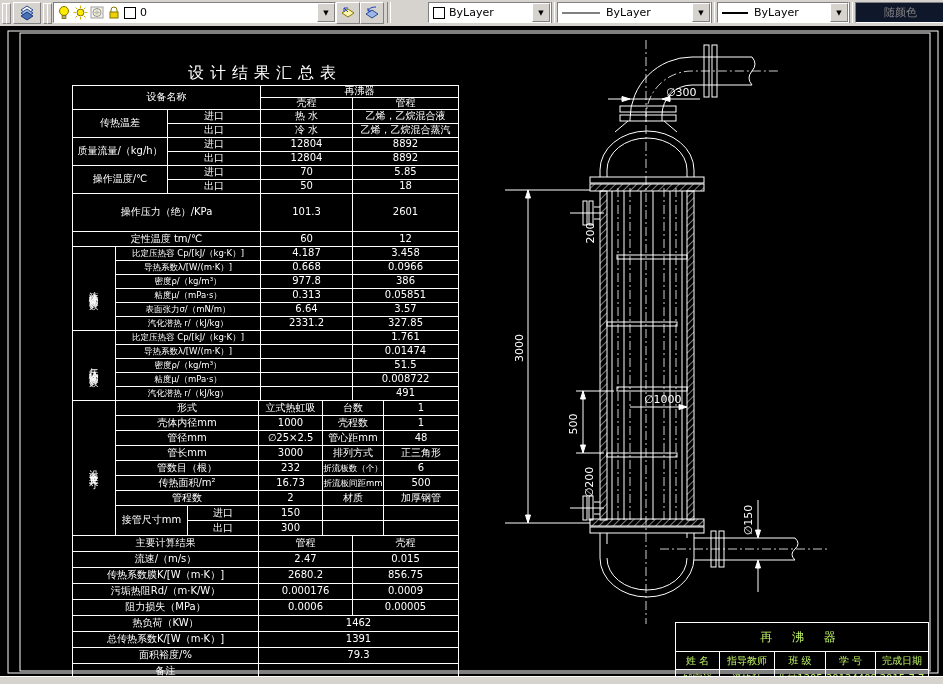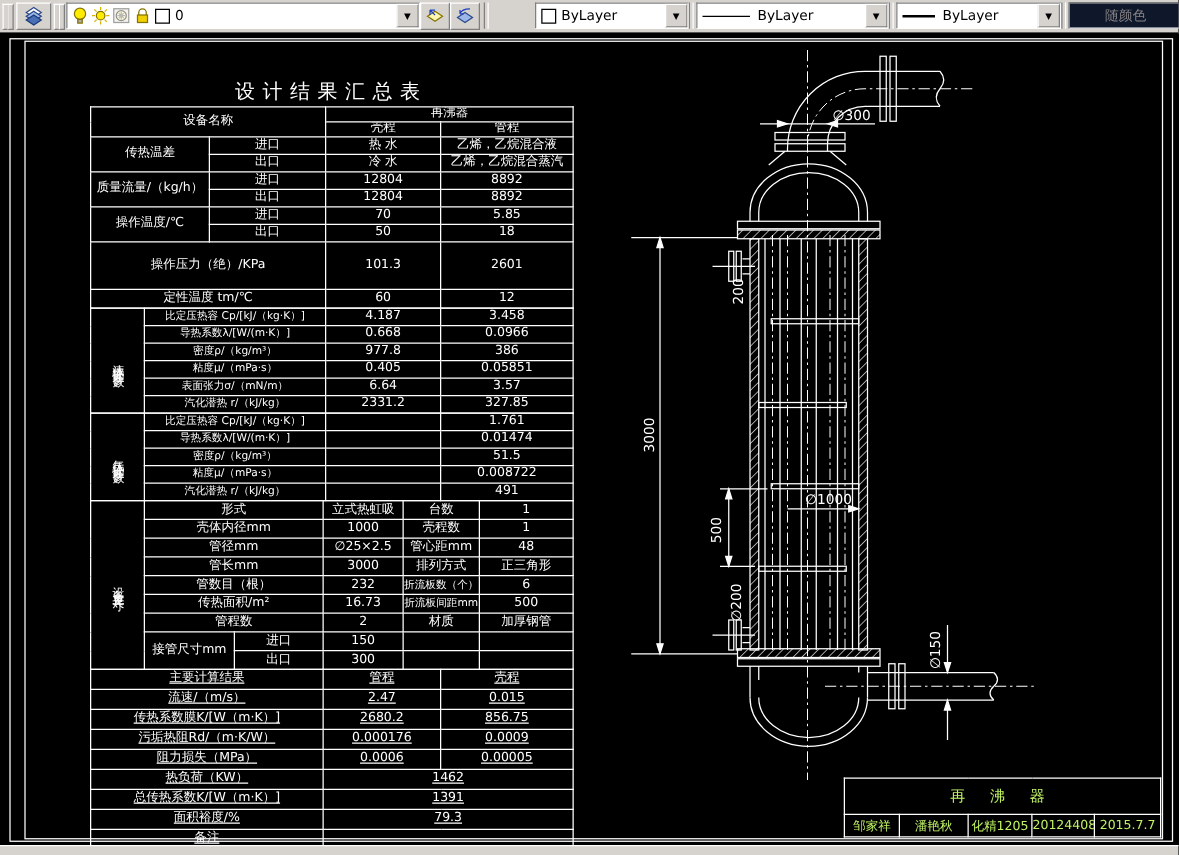--- a/index.html
+++ b/index.html
@@ -39,21 +39,21 @@
   
   .sumwrap{position:absolute;left:72px;top:34px;width:386px;}
   .sumtitle{height:26px;line-height:26px;text-align:center;color:#fff;
             font-size:16px;letter-spacing:6px;white-space:nowrap;}
   table.ctab{border-collapse:collapse;table-layout:fixed;width:386px;margin-top:-1px;color:#fff;}
   .ctab td{border:1px solid #fff;text-align:center;vertical-align:middle;
            font-size:10px;padding:0;overflow:hidden;white-space:nowrap;
            height:13px;line-height:1.05;}
   tr.h11>td{height:11px;}
   tr.h14>td{height:14px;}
-  tr.h15>td{height:15px;text-decoration:underline;}
+  tr.h15>td{height:15px;}
   tr.tall>td{height:37px;}
   td.sm{font-size:8.5px;}
   .vert{writing-mode:vertical-lr;text-orientation:upright;letter-spacing:2px;
         font-size:9.5px;margin:0 auto;line-height:1;}
 
   
   .tblock{position:absolute;left:675px;top:574px;}
   .tblock table{border-collapse:collapse;table-layout:fixed;width:253px;color:#bef264;margin-top:22px;}
   .tblock td{border:1px solid #fff;text-align:center;vertical-align:middle;
              font-size:10px;height:17px;padding:0;overflow:hidden;white-space:nowrap;}
@@ -342,21 +342,21 @@
               <td>0.668</td>
               <td>0.0966</td>
             </tr>
         <tr>
               <td class="sm">密度ρ/（kg/m³）</td>
               <td>977.8</td>
               <td>386</td>
             </tr>
         <tr>
               <td class="sm">粘度μ/（mPa·s）</td>
-              <td>0.405</td>
+              <td>0.313</td>
               <td>0.05851</td>
             </tr>
         <tr>
               <td class="sm">表面张力σ/（mN/m）</td>
               <td>6.64</td>
               <td>3.57</td>
             </tr>
         <tr>
               <td class="sm">汽化潜热 r/（kJ/kg）</td>
               <td>2331.2</td>
@@ -534,20 +534,27 @@
             <col style="width:55px">
             <col style="width:51px">
             <col style="width:50px">
             <col style="width:53px">
           </colgroup>
         <tbody>
             <tr class="tb-title">
               <td colspan="5">再  沸  器</td>
             </tr>
         <tr>
+          <td>姓  名</td>
+          <td>指导教师</td>
+          <td>班  级</td>
+          <td>学  号</td>
+          <td>完成日期</td>
+        </tr>
+        <tr>
           <td>邹家祥</td>
           <td>潘艳秋</td>
           <td>化精1205</td>
           <td>201244081</td>
           <td>2015.7.7</td>
         </tr>
       </tbody>
         </table>
     </div>
   </div>

